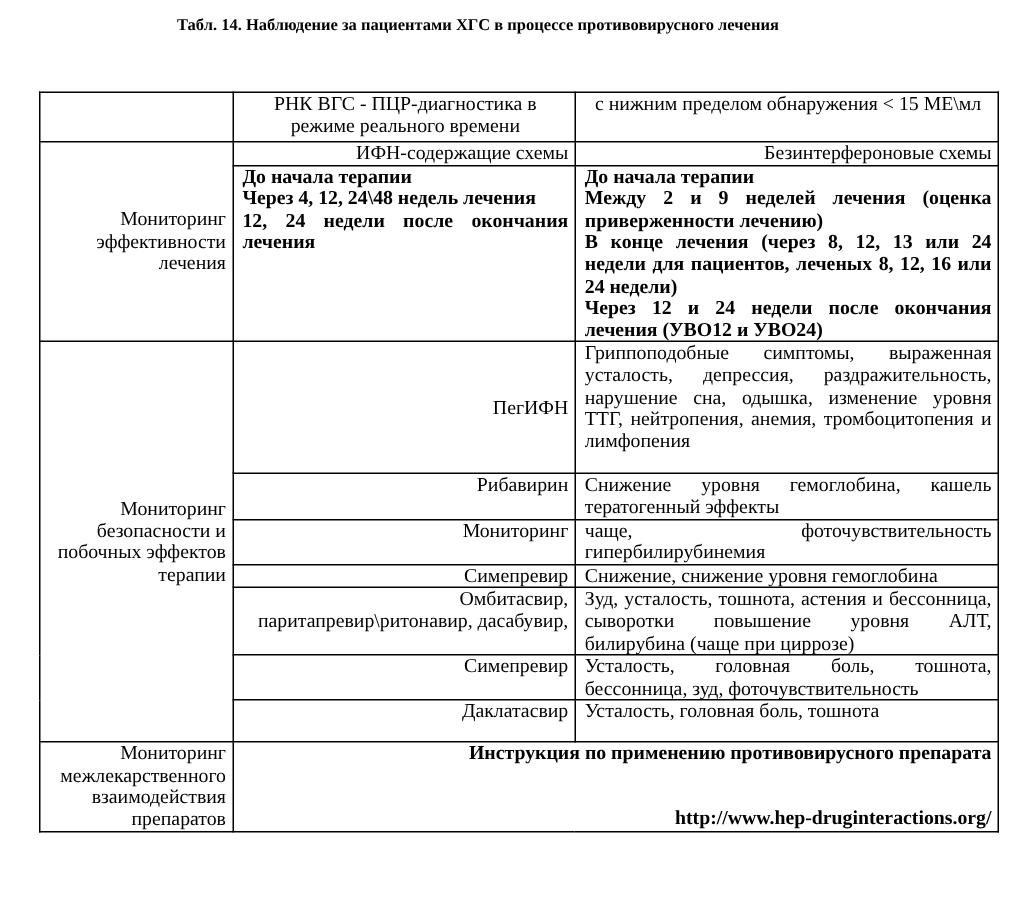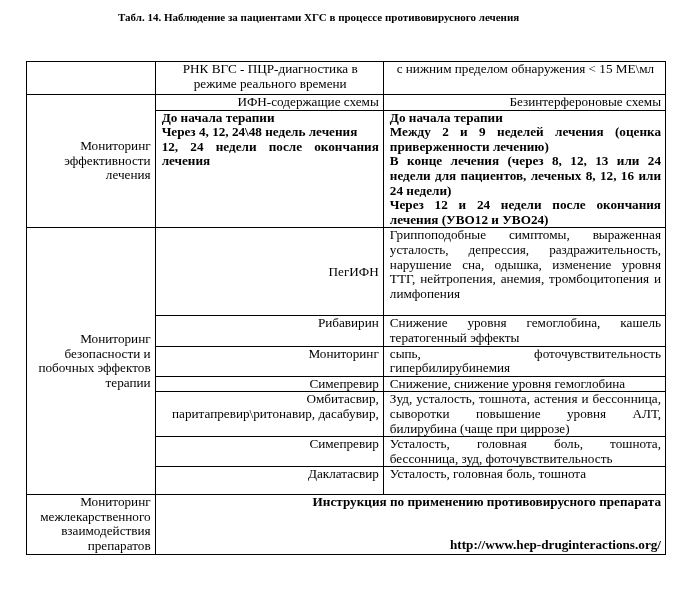--- a/index.html
+++ b/index.html
@@ -70,21 +70,21 @@
       <td rowspan="7" class="vmid">Мониторинг безопасности и побочных эффектов терапии</td>
       <td class="vmid">ПегИФН</td>
       <td class="just">Гриппоподобные симптомы, выраженная усталость, депрессия, раздражительность, нарушение сна, одышка, изменение уровня ТТГ, нейтропения, анемия, тромбоцитопения и лимфопения</td>
     </tr>
     <tr>
       <td>Рибавирин</td>
       <td class="just">Снижение уровня гемоглобина, кашель тератогенный эффекты</td>
     </tr>
     <tr>
       <td>Мониторинг</td>
-      <td class="just">сыпь, фоточувствительность гипербилирубинемия</td>
+      <td class="just">чаще, фоточувствительность гипербилирубинемия</td>
     </tr>
     <tr>
       <td>Симепревир</td>
       <td class="just">Снижение, снижение уровня гемоглобина</td>
     </tr>
     <tr>
       <td>Омбитасвир, паритапревир\ритонавир, дасабувир,</td>
       <td class="just">Зуд, усталость, тошнота, астения и бессонница, сыворотки повышение уровня АЛТ, билирубина (чаще при циррозе)</td>
     </tr>
     <tr>

